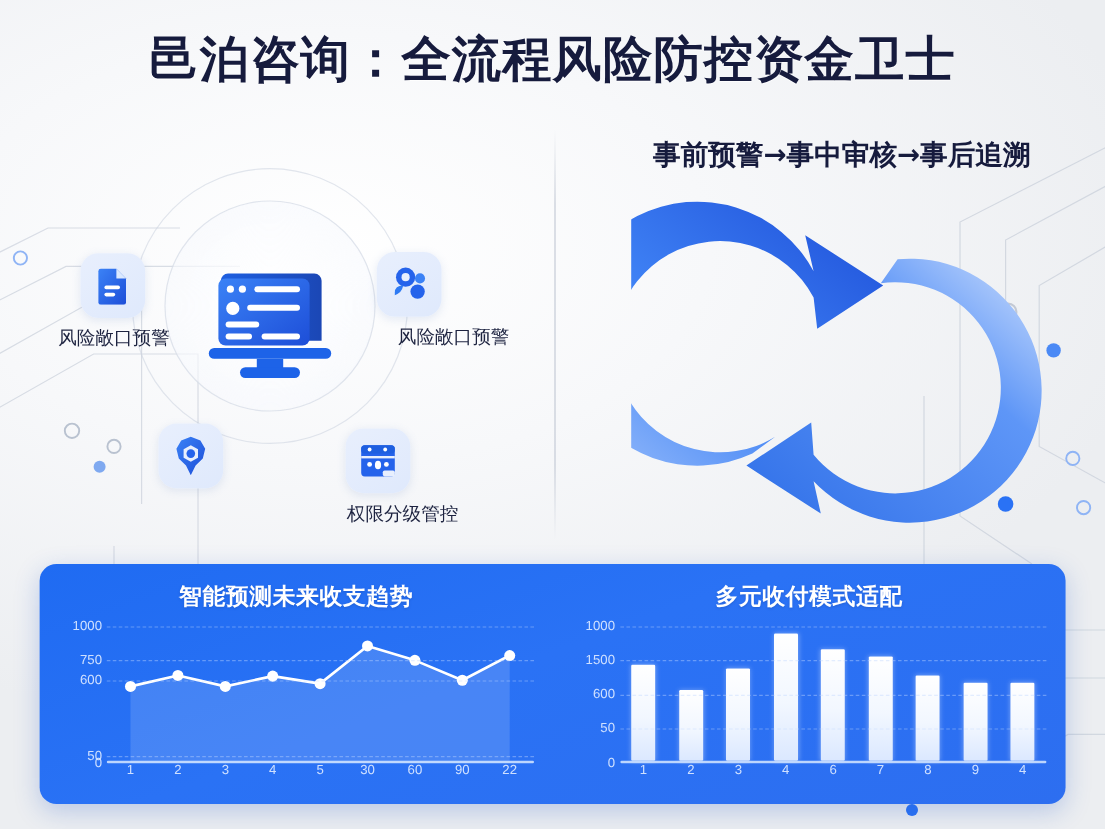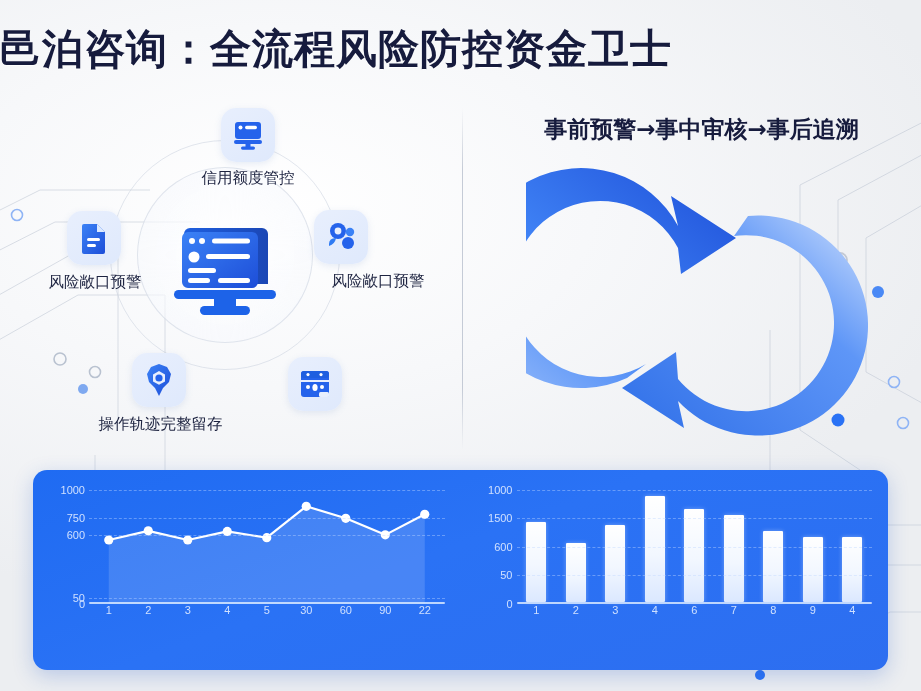--- a/index.html
+++ b/index.html
@@ -16,20 +16,21 @@
       radial-gradient(ellipse 700px 400px at 30% 30%, #ffffff 0%, #f7f8fa 45%, #eceef1 100%),
       linear-gradient(135deg,#f6f7f9 0%,#eef0f3 50%,#e9ebef 100%);
     overflow:hidden;
   }
   
   .circuit { position:absolute; inset:0; pointer-events:none; }
 
   
   .title-wrap {
     position:absolute; left:0; top:22px; width:921px;
+    text-align:center;
   }
   .title {
     font-size:41px; font-weight:bold; letter-spacing:1px;
     color:#161b3d;
     font-family:"DejaVu Sans","Liberation Sans",sans-serif;
     text-shadow:0 1px 0 rgba(255,255,255,.8);
     white-space:nowrap;
   }
 
   
@@ -203,33 +204,20 @@
         <rect x="36" y="32" width="44" height="5" rx="2.5" fill="#ffffff"></rect>
         <rect x="18" y="46" width="28" height="5" rx="2.5" fill="#ffffff"></rect>
         <rect x="18" y="56" width="22" height="5" rx="2.5" fill="#ffffff"></rect>
         <rect x="48" y="56" width="32" height="5" rx="2.5" fill="#ffffff"></rect>
         <rect x="4" y="68" width="102" height="9" rx="4.5" fill="#1d63e8"></rect>
         <rect x="44" y="77" width="22" height="8" fill="#1d63e8"></rect>
         <rect x="30" y="84" width="50" height="9" rx="4.5" fill="#1d63e8"></rect>
       </svg>
     </div>
 
-    <div class="node n-credit">
-      <div class="chip">
-        <svg width="32" height="30" viewBox="0 0 32 30">
-          <rect x="3" y="2" width="26" height="17" rx="3" fill="#2563eb"></rect>
-          <circle cx="8.5" cy="7.5" r="2" fill="#ffffff"></circle>
-          <rect x="13" y="5.8" width="12" height="3.4" rx="1.7" fill="#ffffff"></rect>
-          <rect x="2" y="20" width="28" height="4" rx="2" fill="#2563eb"></rect>
-          <rect x="13.5" y="24" width="5" height="3" fill="#2563eb"></rect>
-          <rect x="9" y="26.5" width="14" height="3.2" rx="1.6" fill="#2563eb"></rect>
-        </svg>
-      </div>
-      <div class="lbl">信用额度管控</div>
-    </div>
 
     <div class="node n-riskleft">
       <div class="chip">
         <svg width="28" height="32" viewBox="0 0 28 32">
           <defs>
               <linearGradient id="dg" x1="0" y1="0" x2="1" y2="1">
             <stop offset="0%" stop-color="#3b82f6"></stop>
                 <stop offset="100%" stop-color="#1d4ed8"></stop>
               </linearGradient>
             </defs>
@@ -262,37 +250,37 @@
               <linearGradient id="hg" x1="0" y1="0" x2="1" y2="1">
             <stop offset="0%" stop-color="#3b82f6"></stop>
                 <stop offset="100%" stop-color="#1d4ed8"></stop>
               </linearGradient>
             </defs>
           <path d="M16,1 l8,3 l4,7 l-2,8 l-6,6 l-4,8 l-4,-8 l-6,-6 l-2,-8 l4,-7 z" fill="url(#hg)"></path>
           <path d="M16,8 l6,3.4 v7 l-6,3.4 l-6,-3.4 v-7 z" fill="#e8effd"></path>
           <circle cx="16" cy="15" r="3.6" fill="#2563eb"></circle>
         </svg>
       </div>
-      <div class="lbl">操作轨迹完整留存</div>
     </div>
 
     <div class="node n-perm">
       <div class="chip">
         <svg width="32" height="30" viewBox="0 0 32 30">
           <rect x="2" y="2" width="28" height="26" rx="3" fill="#2563eb"></rect>
           <rect x="2" y="2" width="28" height="7" rx="3" fill="#1e5fe0"></rect>
           <circle cx="9" cy="5.6" r="1.6" fill="#ffffff"></circle>
           <circle cx="22" cy="5.6" r="1.6" fill="#ffffff"></circle>
           <rect x="2" y="11" width="28" height="2" fill="#e8effd"></rect>
           <circle cx="9" cy="18" r="2" fill="#ffffff"></circle>
           <ellipse cx="16" cy="18.5" rx="2.6" ry="3.6" fill="#ffffff"></ellipse>
           <circle cx="23" cy="18" r="2" fill="#ffffff"></circle>
           <rect x="20" y="23" width="10" height="5" rx="1.5" fill="#e8effd"></rect>
         </svg>
       </div>
+      <div class="lbl">权限分级管控</div>
     </div>
   </div>
 
   <div class="right-panel">
     <div class="cycle-caption">事前预警→事中审核→事后追溯</div>
     <svg class="cycle-svg" width="350" height="300" viewBox="0 0 350 300">
       <defs>
         <linearGradient id="arcTop" x1="0" y1="1" x2="1" y2="0">
           <stop offset="0%" stop-color="#9dc0fb"></stop>
           <stop offset="45%" stop-color="#3f82f5"></stop>
@@ -321,20 +309,21 @@
                L 150,196
                L 152,223
                A 88,88 0 1 0 208,80
                Z" fill="url(#arcBot)"></path>
     </svg>
   </div>
 
   <div class="charts">
 
     <div class="chart-card">
+      <div class="chart-title">智能预测未来收支趋势</div>
       <div class="plot">
         <div class="ylabels" id="line-ylabels">
             <span style="top: 5.71429px;">1000</span>
             <span style="top: 34.2857px; text-align: center;">750</span>
             <span style="top: 51.4286px;">600</span>
             <span style="top: 114.286px;">50</span>
             <span style="top: 120px;">0</span>
           </div>
         <div class="grid-area" id="line-grid">
           <svg id="line-svg" width="100%" height="120" preserveAspectRatio="none" viewBox="0 0 356 120">
@@ -360,20 +349,21 @@
             <span>5</span>
             <span>30</span>
             <span>60</span>
             <span>90</span>
             <span>22</span>
           </div>
       </div>
     </div>
 
     <div class="chart-card">
+      <div class="chart-title">多元收付模式适配</div>
       <div class="plot">
         <div class="ylabels" id="bar-ylabels">
             <span style="top: 5.71429px;">1000</span>
             <span style="top: 34.2857px;">1500</span>
             <span style="top: 62.8571px;">600</span>
             <span style="top: 91.4286px;">50</span>
             <span style="top: 120px;">0</span>
           </div>
         <div class="grid-area" id="bar-grid">
           <div class="bars" id="bar-bars">

